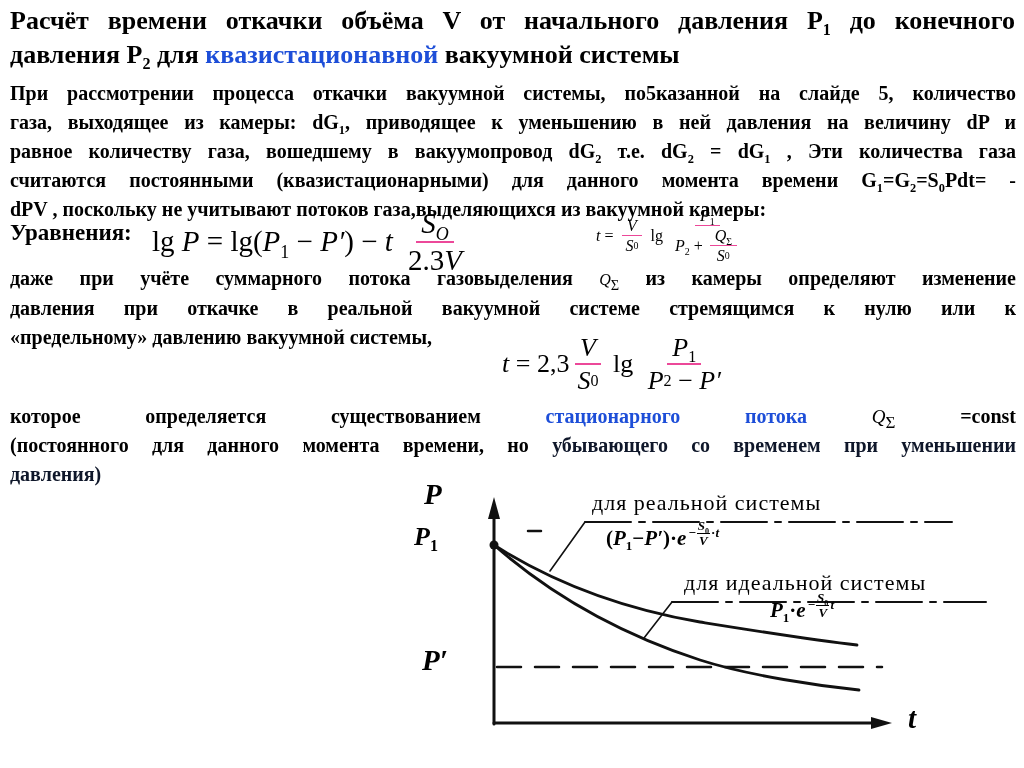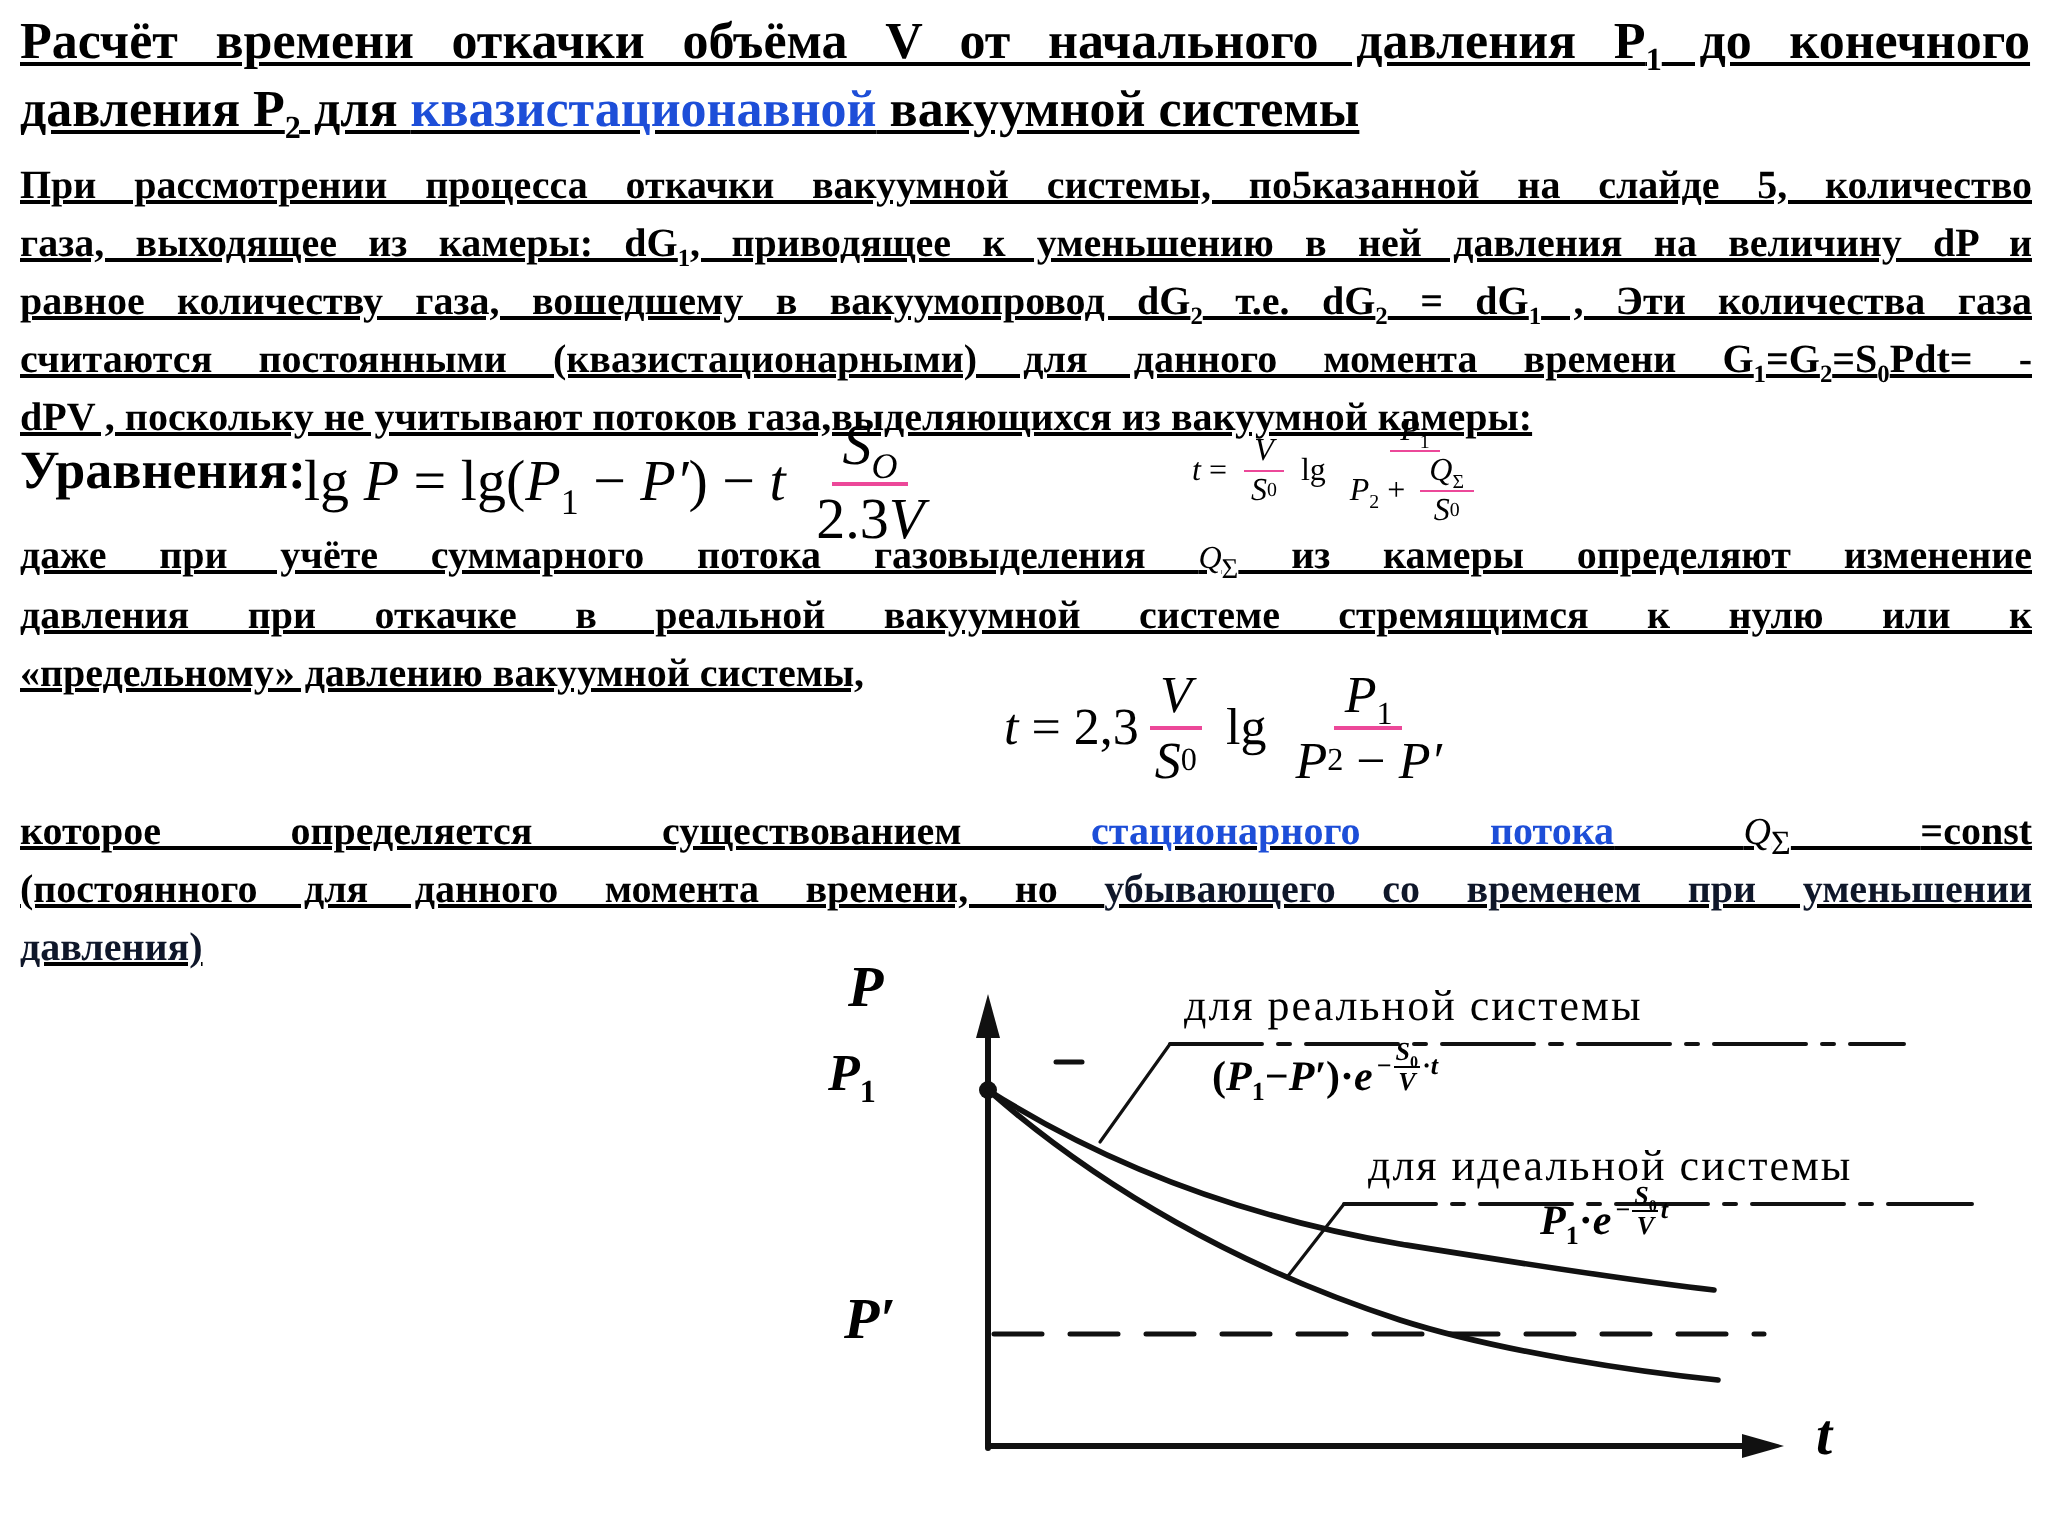--- a/index.html
+++ b/index.html
@@ -1,35 +1,35 @@
 <!DOCTYPE html>
 <html><head>
 <meta charset="utf-8">
 <style>
   html,body{margin:0;padding:0;background:#fff;}
   body{width:1024px;height:768px;position:relative;overflow:hidden;
        font-family:"Liberation Serif","DejaVu Serif",serif;color:#000;}
   .abs{position:absolute;}
   .tblock{font-weight:bold;}
-  .tline{display:block;text-decoration:underline;}
+  .tline{display:block;}
   .just{text-align:justify;text-align-last:justify;}
   .it{font-style:italic;}
   .c-red{color:#1d4ed8;}
   .c-blue{color:#0f172a;}
   sub{font-size:0.62em;line-height:0;}
   .q{font-weight:normal;font-size:0.80em;}
   .qs{font-weight:normal;font-size:0.72em;}
   .q2{font-weight:normal;font-size:0.95em;}
   .qs2{font-weight:normal;font-size:0.85em;}
 
   .title{left:10px;top:4px;width:1005px;font-size:26px;line-height:34px;}
   .p1{left:10px;top:79px;width:1006px;font-size:20px;line-height:29px;}
   .p2{left:10px;top:264px;width:1006px;font-size:20px;line-height:29px;}
   .p3{left:10px;top:402px;width:1006px;font-size:20px;line-height:29px;}
-  .eqlabel{left:10px;top:220px;font-size:27px;font-weight:bold;}
+  .eqlabel{left:10px;top:220px;font-size:23px;font-weight:bold;}
 
   .eq{display:inline-flex;align-items:center;font-weight:normal;white-space:pre;}
   .eq1{left:152px;top:206px;font-size:29px;}
   .eq2{left:596px;top:206px;font-size:16px;}
   .eq3{left:502px;top:332px;font-size:26px;}
   .frac{display:inline-flex;flex-direction:column;align-items:center;margin:0 3px;}
   .frac .num{border-bottom:2px solid #ec4899;padding:0 5px;line-height:1.2;white-space:pre;}
   .frac .den{padding:0 5px;line-height:1.2;white-space:pre;display:inline-flex;align-items:center;justify-content:space-between;}
   .eq2 .frac .num{border-bottom-width:1px;}
 

